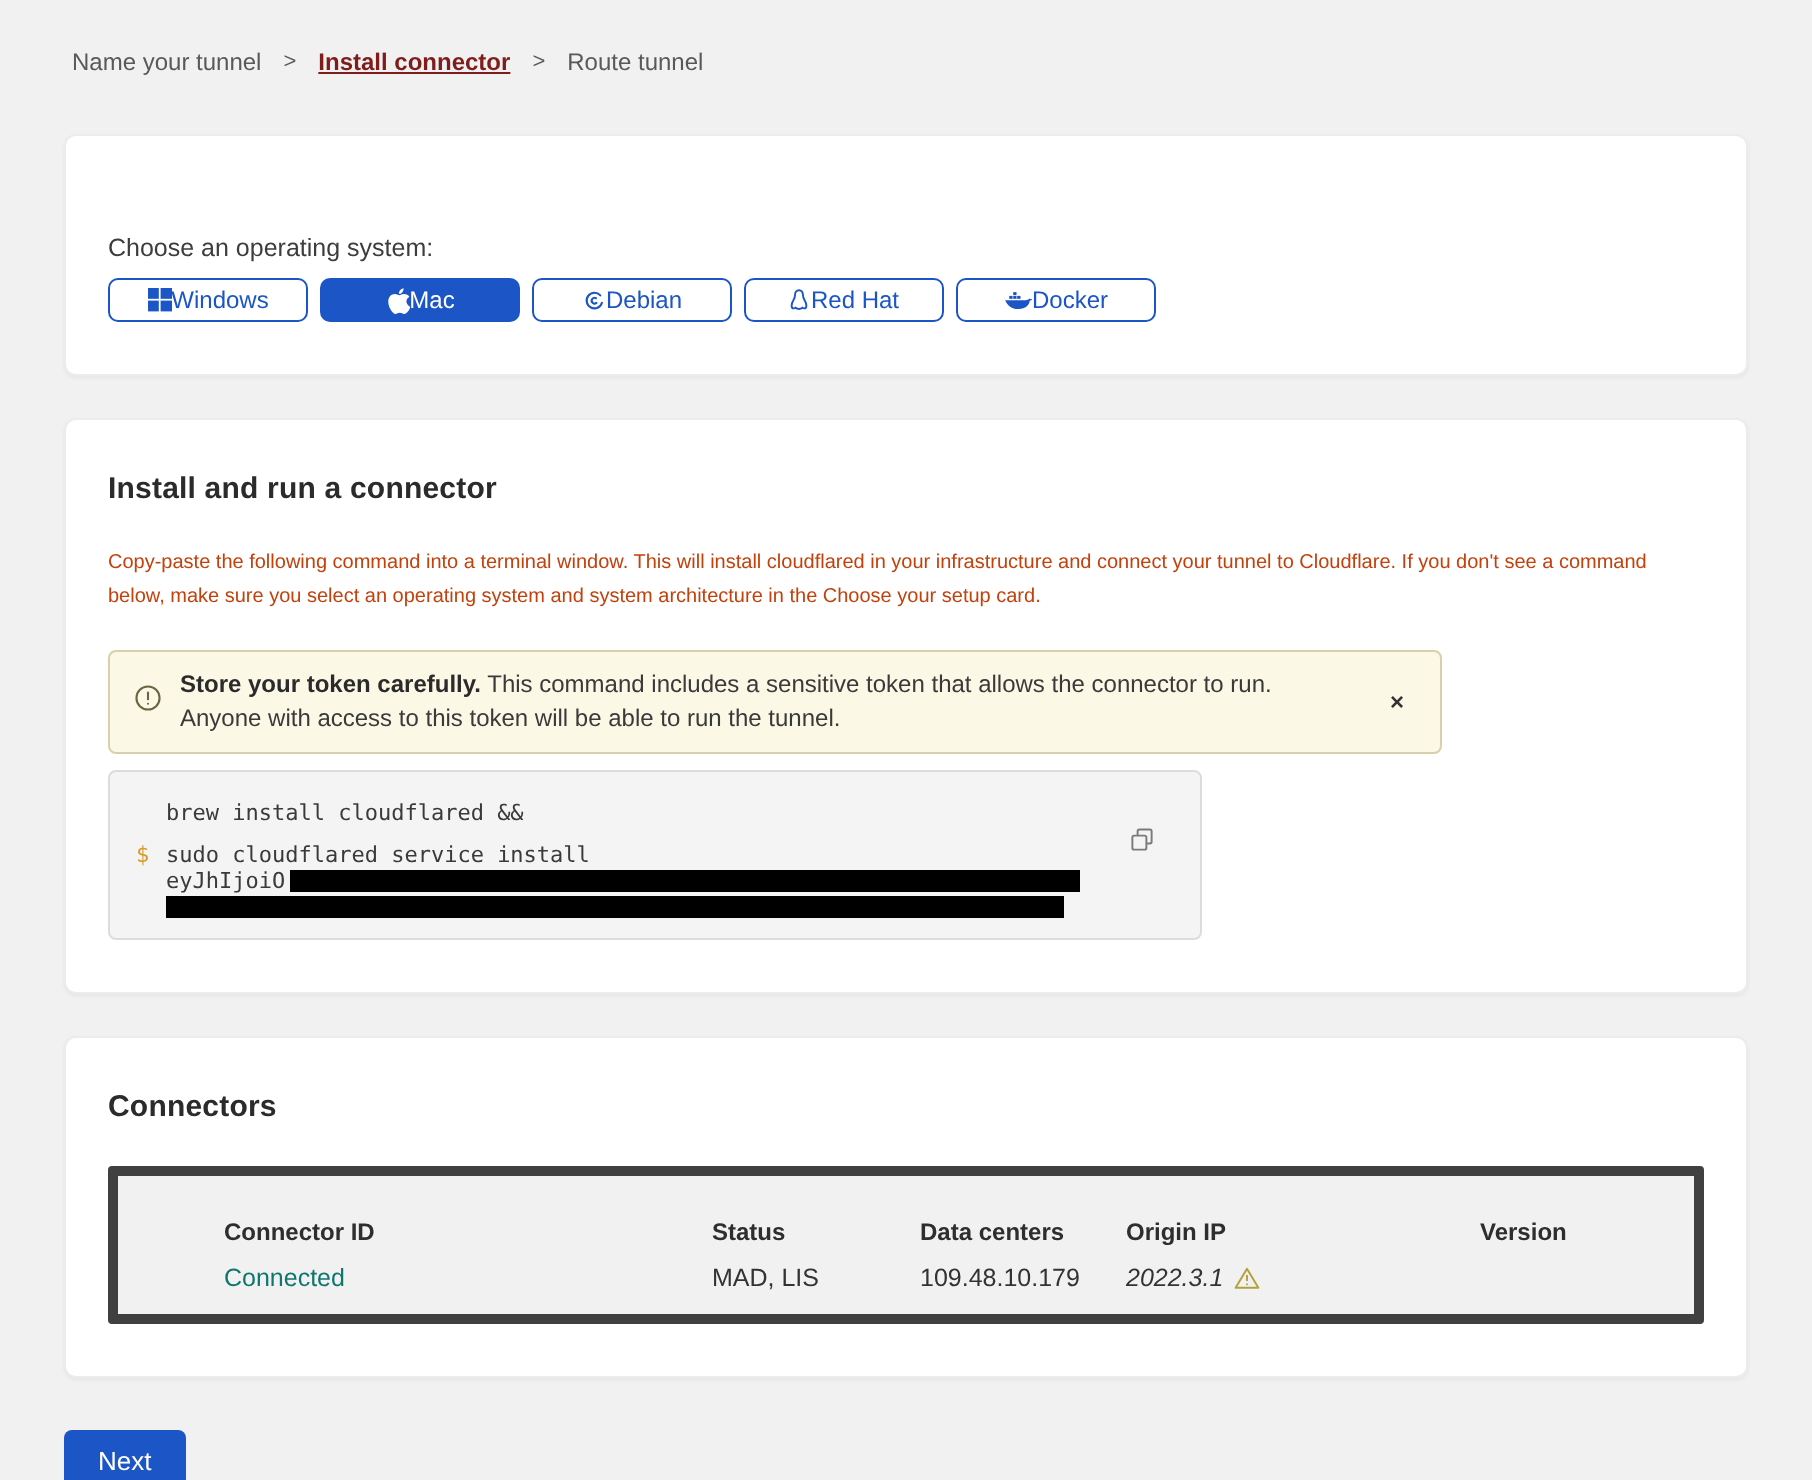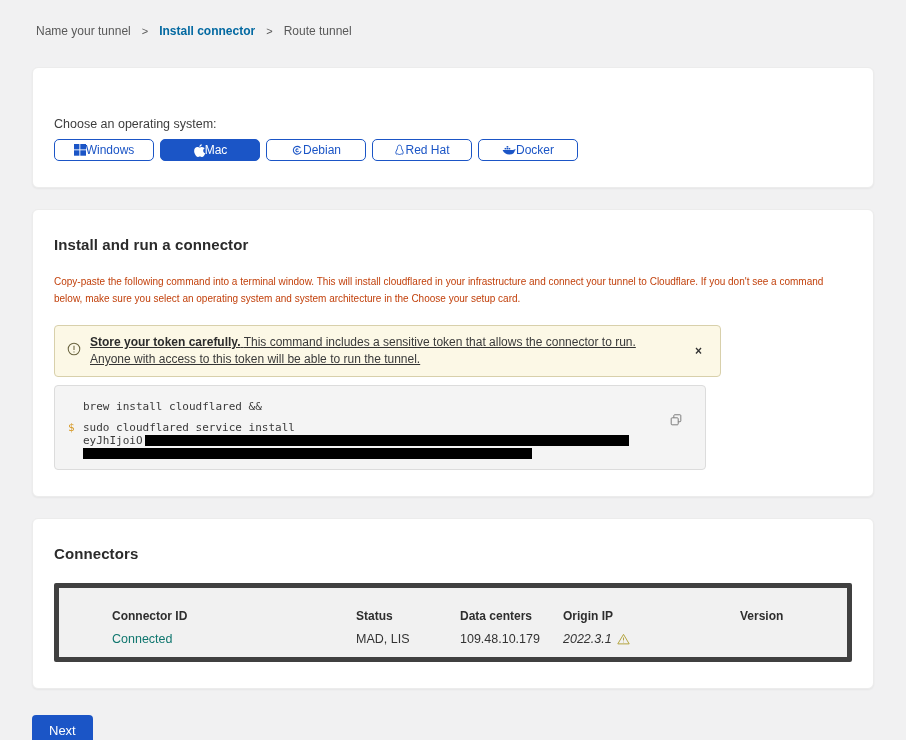--- a/index.html
+++ b/index.html
@@ -13,21 +13,21 @@
   }
   .page { padding: 0 32px; }
 
   
   .breadcrumb {
     display: flex; align-items: center; gap: 11px;
     padding: 24px 4px 0 4px;
     font-size: 12px; color: #595959;
   }
   .crumb { cursor: pointer; }
-  .crumb.active { font-weight: bold; color: #0369a1; }
+  .crumb.active { font-weight: bold; color: #7f1d1d; text-decoration: underline; }
   .crumb-sep { color: #595959; font-size: 11px; }
 
   
   .card {
     background: #fff;
     border: 1px solid #ececec;
     border-radius: 6px;
     box-shadow: 0 1px 2px rgba(0,0,0,0.05);
     padding: 26px 21px;
   }
@@ -58,35 +58,35 @@
     font-size: 10px; line-height: 17px; color: #c2410c;
     margin: 20px 0 0 0; max-width: 800px;
   }
   .warning-banner {
     position: relative;
     margin-top: 18px; width: 667px;
     background: #fcf8e6;
     border: 1px solid #d8d0ab;
     border-radius: 4px;
     padding: 8px 40px 8px 12px;
-    display: flex; gap: 9px; align-items: flex-start; text-decoration: underline;
+    display: flex; gap: 9px; align-items: flex-start;
   }
   .warning-icon { margin-top: 8px; flex: 0 0 auto; }
   .warning-text { font-size: 12px; line-height: 17px; color: #3a3a3a; max-width: 580px; }
   .warning-title { font-weight: 700; color: #2b2b2b; }
   .warning-close {
     position: absolute; right: 14px; top: 50%; transform: translateY(-50%);
     font-size: 12px; font-weight: 700; color: #333;
     background: none; border: none; cursor: pointer; padding: 2px 4px;
     font-family: "Liberation Sans", sans-serif;
   }
 
   .code-block {
     position: relative;
-    margin-top: 8px; width: 652px;
+    margin-top: 8px; width: 547px;
     background: #f4f4f4;
     border: 1px solid #dcdcdc;
     border-radius: 4px;
     padding: 14px 60px 10px 28px;
     font-family: "DejaVu Sans Mono", monospace;
     font-size: 11px; line-height: 13px; color: #3a3a3a;
   }
   .code-line1 { margin-bottom: 8px; }
   .code-prompt {
     position: absolute; left: 13px; top: 35px;

